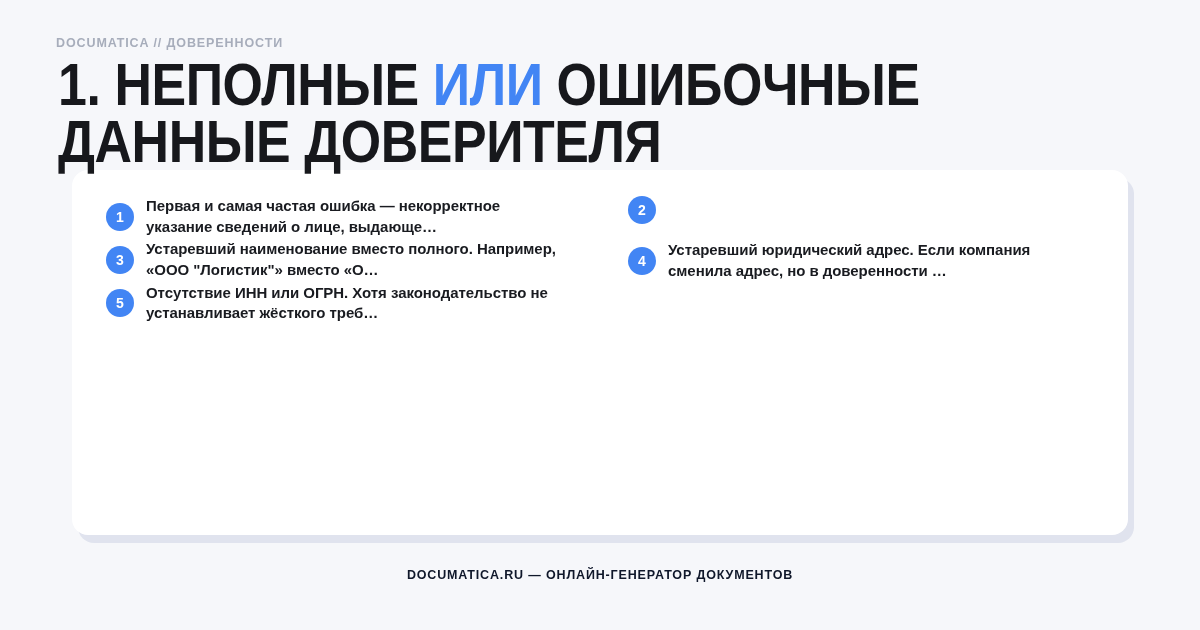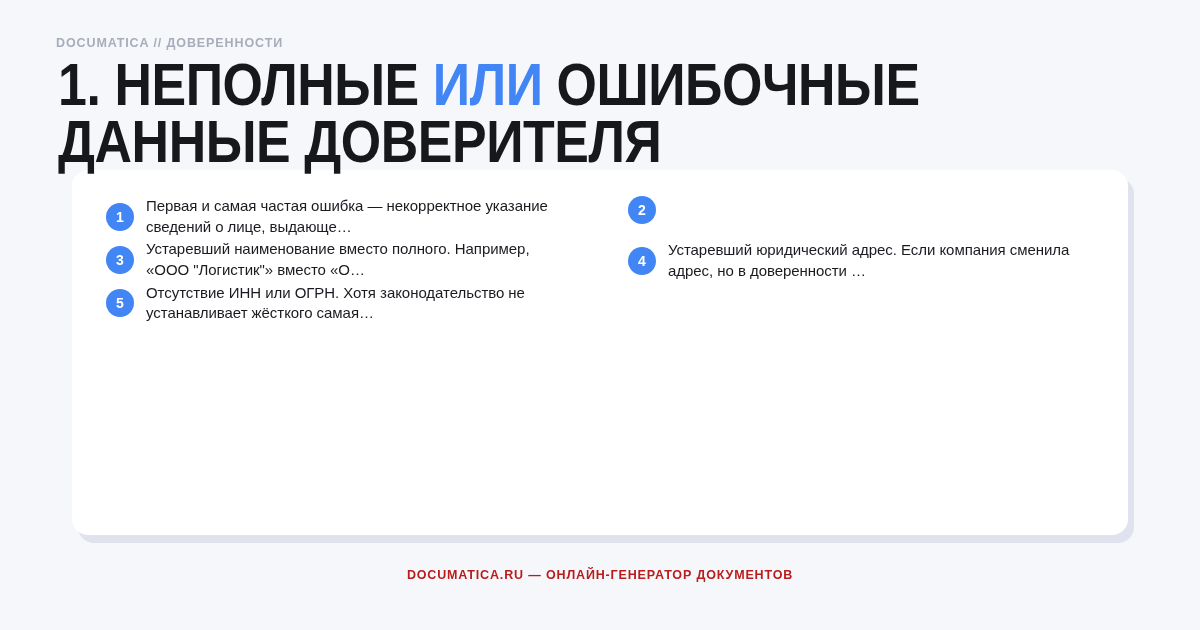--- a/index.html
+++ b/index.html
@@ -101,36 +101,36 @@
     color: #ffffff;
     font-size: 14px;
     font-weight: 700;
     line-height: 28px;
     text-align: center;
     user-select: none;
   }
   .row-text {
     font-size: 15px;
     line-height: 1.38;
-    font-weight: 400;
+    font-weight: 700;
     color: #191b20;
     letter-spacing: -0.05px;
   }
 
   
   .footer {
     position: absolute;
     left: 0;
     right: 0;
     top: 568px;
     text-align: center;
     font-size: 12.5px;
     font-weight: 700;
     letter-spacing: 0.85px;
-    color: #b91c1c;
+    color: #0f172a;
     text-transform: uppercase;
   }
 </style>
 </head>
 <body>
 
 <div class="slide">
 
   <div class="eyebrow">DOCUMATICA // ДОВЕРЕННОСТИ</div>
 
@@ -145,21 +145,21 @@
         <div class="row">
           <div class="badge">1</div>
           <div class="row-text">Первая и самая частая ошибка — некорректное указание сведений о лице, выдающе…</div>
         </div>
         <div class="row">
           <div class="badge">3</div>
           <div class="row-text">Устаревший наименование вместо полного. Например, «ООО "Логистик"» вместо «О…</div>
         </div>
         <div class="row">
           <div class="badge">5</div>
-          <div class="row-text">Отсутствие ИНН или ОГРН. Хотя законодательство не устанавливает жёсткого самая…</div>
+          <div class="row-text">Отсутствие ИНН или ОГРН. Хотя законодательство не устанавливает жёсткого треб…</div>
         </div>
       </div>
 
       <div class="col col-right">
         <div class="row">
           <div class="badge">2</div>
         </div>
         <div class="row" style="margin-top:16px;">
           <div class="badge">4</div>
           <div class="row-text">Устаревший юридический адрес. Если компания сменила адрес, но в доверенности …</div>

